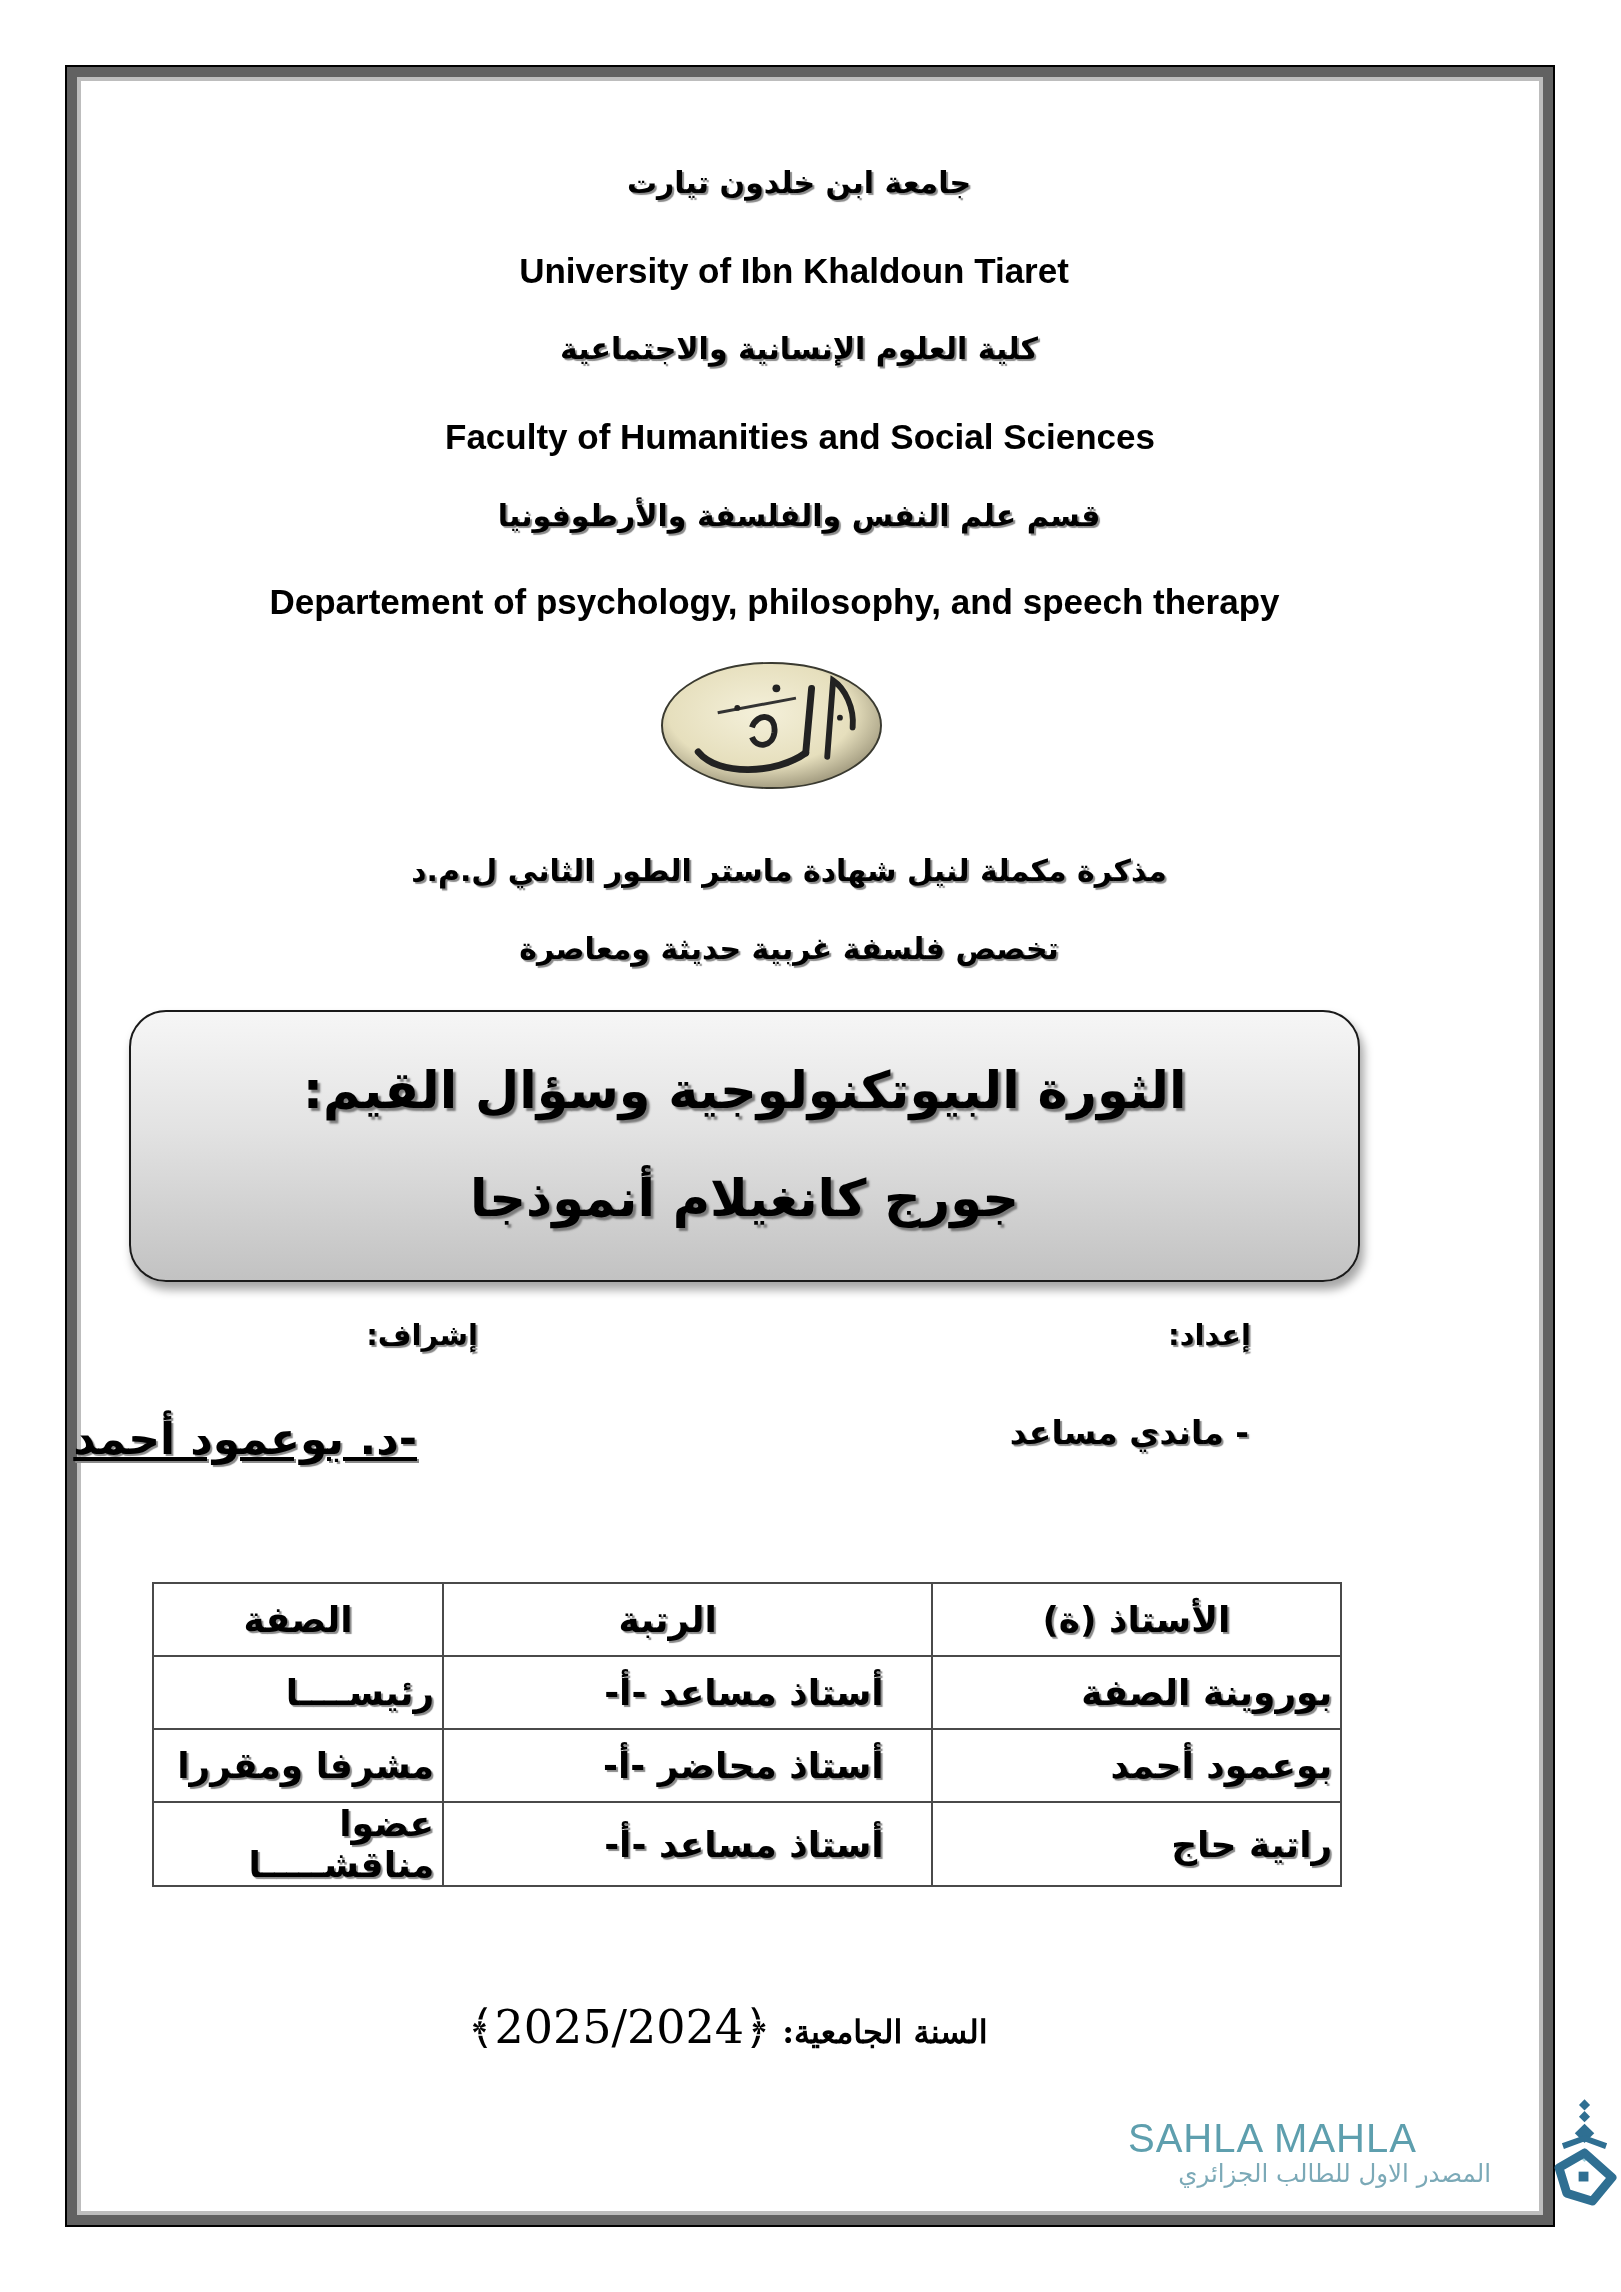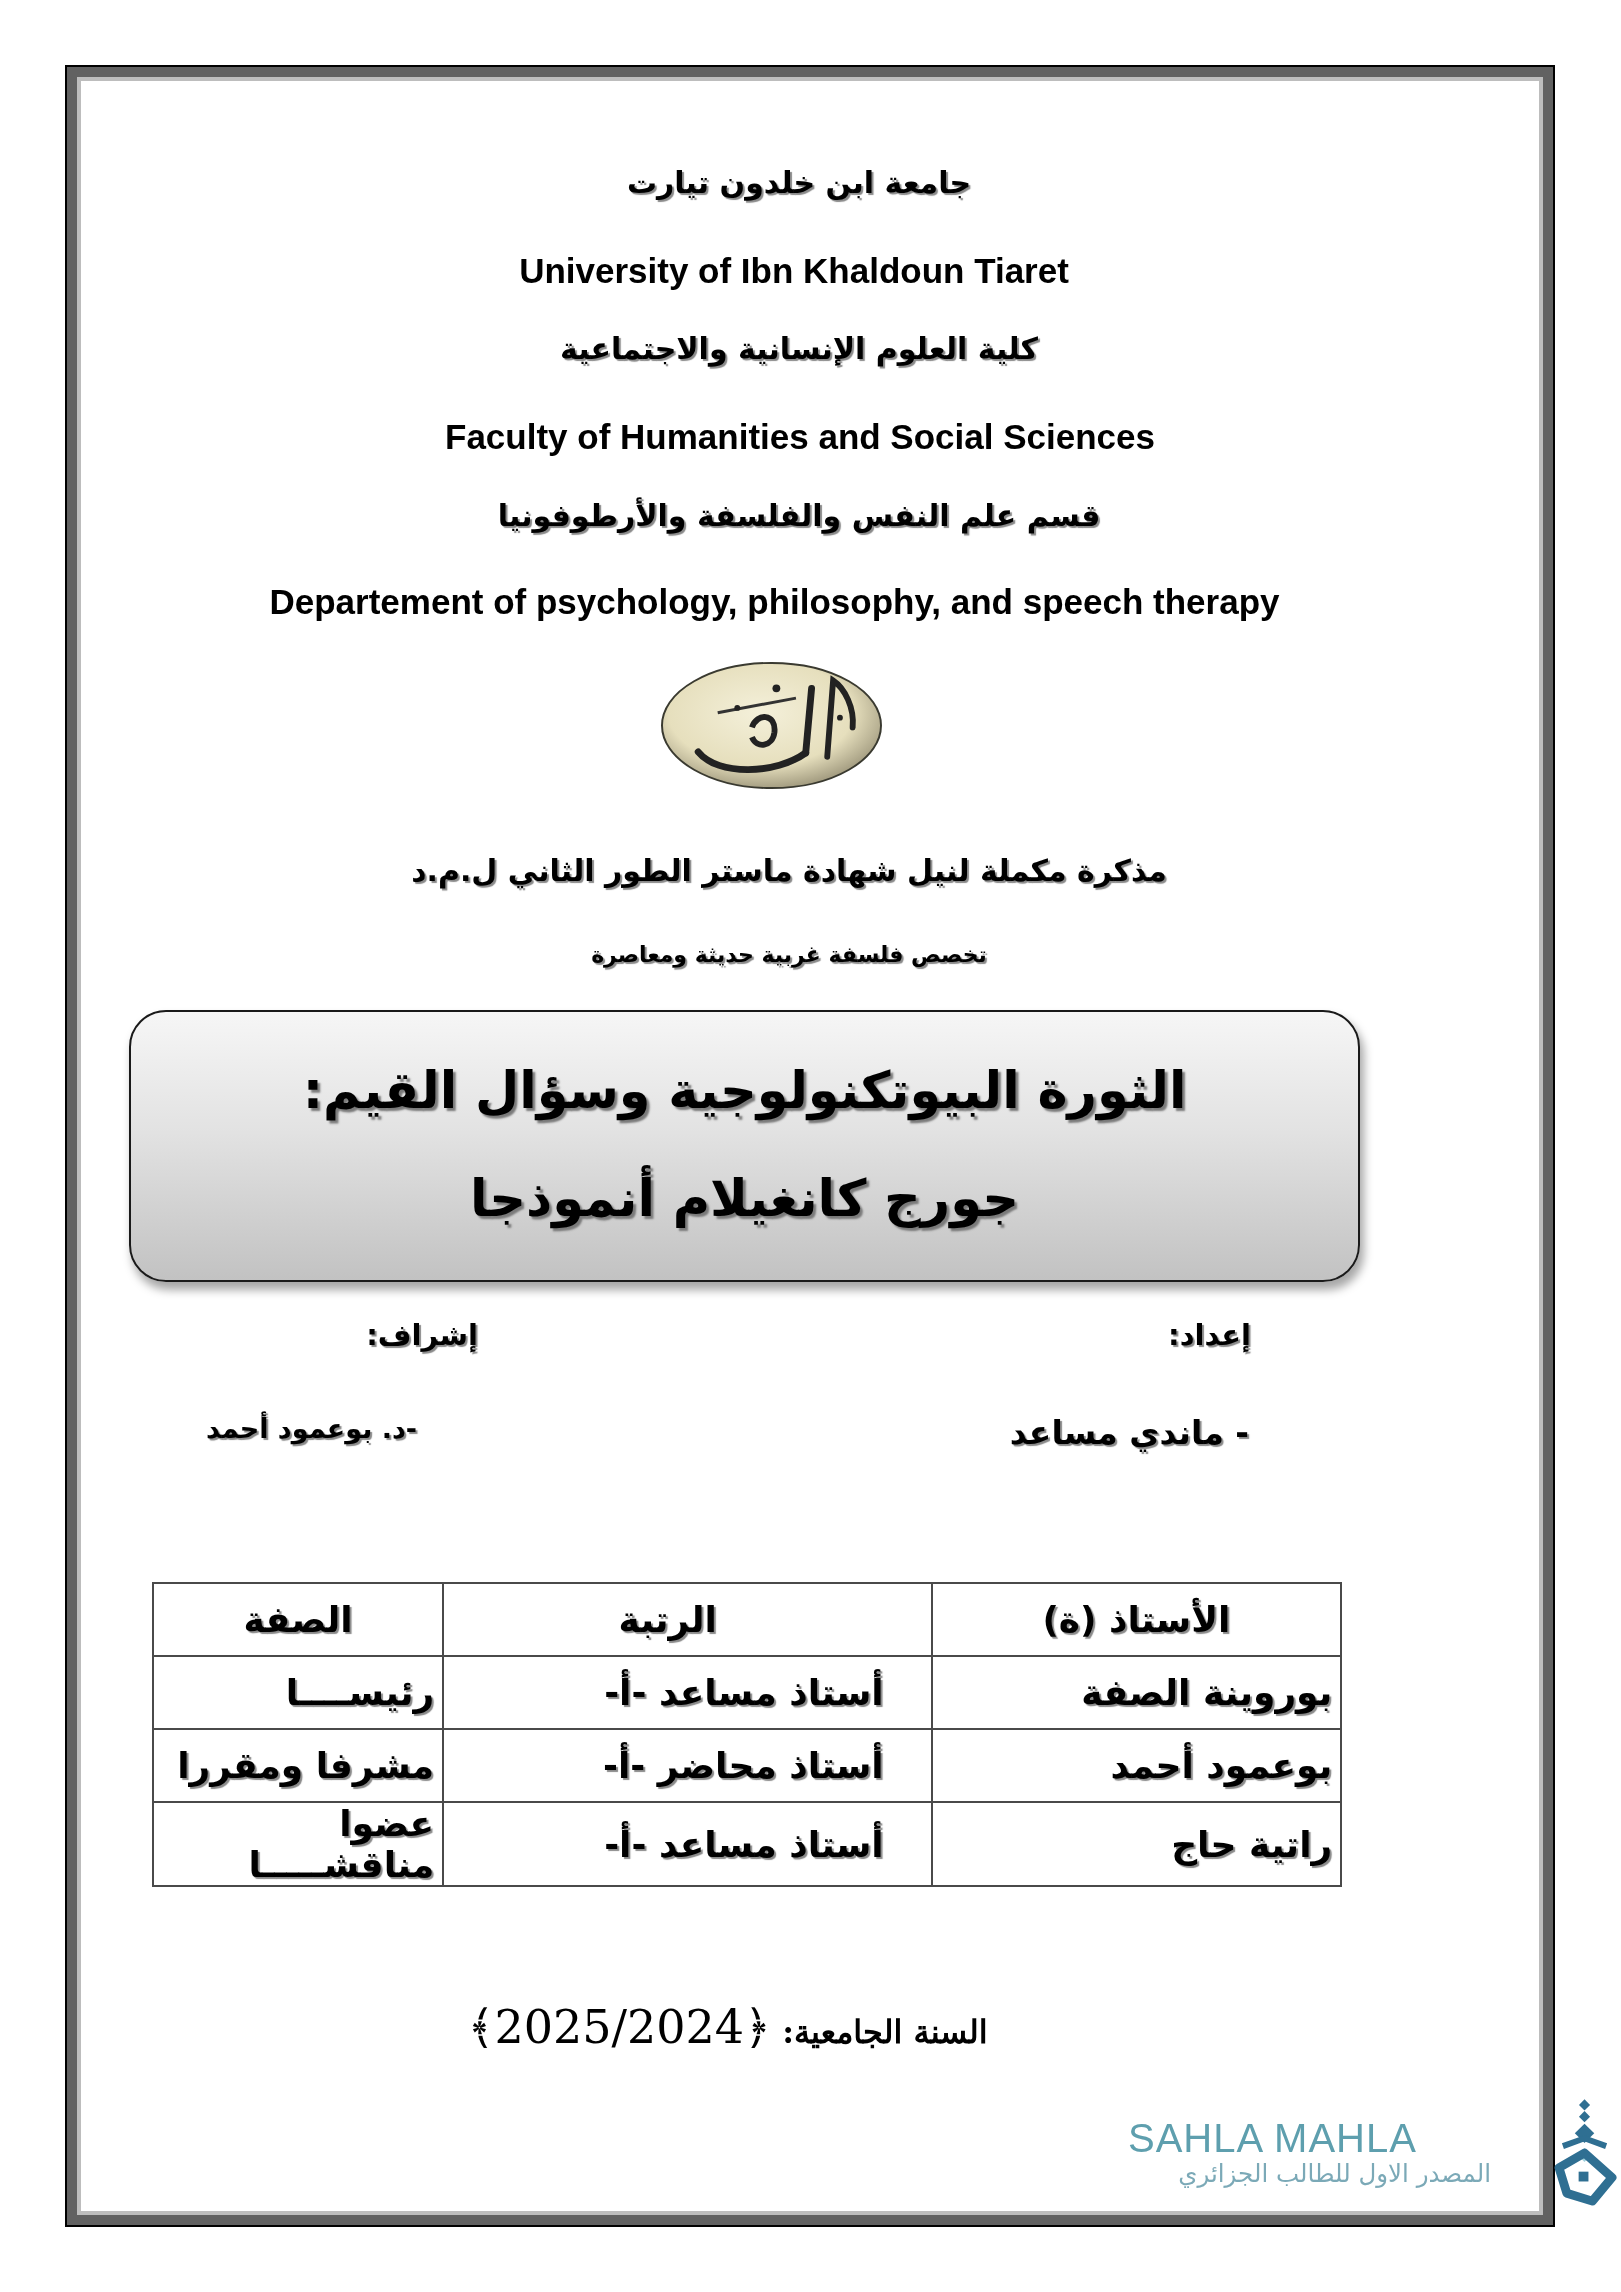--- a/index.html
+++ b/index.html
@@ -22,36 +22,36 @@
   .l1 { top: 165px; font-size: 30px; left: 0; width: 1598px; }
   .l2 { top: 251px; font-size: 35px; left: 0; width: 1588px; }
   .l3 { top: 331px; font-size: 30px; left: 0; width: 1598px; }
   .l4 { top: 417px; font-size: 35px; left: 6px; width: 1588px; }
   .l5 { top: 498px; font-size: 30px; left: 0; width: 1598px; }
   .l6 { top: 582px; font-size: 35px; left: 0; width: 1549px; }
 
   .logo { position: absolute; left: 659px; top: 659px; width: 225px; height: 132px; }
 
   .l7 { top: 853px; font-size: 30px; left: 0; width: 1578px; }
-  .l8 { top: 931px; font-size: 22px; left: 0; width: 1578px; margin-top: 11px; }
+  .l8 { top: 931px; font-size: 30px; left: 0; width: 1578px; }
 
   .title-box { position: absolute; left: 129px; top: 1010px; width: 1231px; height: 272px;
                box-sizing: border-box; border: 2.9px solid #1a1a1a; border-radius: 37px;
                background: linear-gradient(to bottom, #f6f6f6 0%, #e2e2e2 45%, #c2c2c2 100%);
                box-shadow: 3.9px 7.8px 9.8px rgba(0,0,0,0.35); }
   .title-line { position: absolute; left: 0; width: 100%; text-align: center; direction: rtl;
                 font-weight: bold; font-size: 51px; text-shadow: 2.9px 2.9px 2px #7a7a7a; }
   .t1 { top: 49px; }
   .t2 { top: 157px; }
 
   .abs { position: absolute; font-weight: bold; white-space: nowrap; direction: rtl; }
   .prep-label { right: 370px; top: 1318px; font-size: 29px; }
   .sup-label  { right: 1143px; top: 1318px; font-size: 29px; }
   .student    { right: 372px; top: 1413px; font-size: 33px; }
-  .supervisor { right: 1204px; top: 1413px; font-size: 27px; }
+  .supervisor { right: 1204px; top: 1413px; font-size: 44px; text-decoration: underline; }
 
   table.jury { position: absolute; left: 152px; top: 1582px; width: 1190px;
                border-collapse: collapse; direction: rtl; }
   table.jury td, table.jury th { border: 2px solid #4a4a4a; height: 71px; font-size: 36px;
                font-weight: bold; padding: 0 7.8px; text-shadow: 2px 2px 1px #8a8a8a; }
   table.jury th { text-align: center; }
   table.jury td { text-align: right; }
   .c-name { width: 427px; }
   .c-rank { width: 474px; padding-right: 47px !important; }
   .c-role { width: 284px; }

